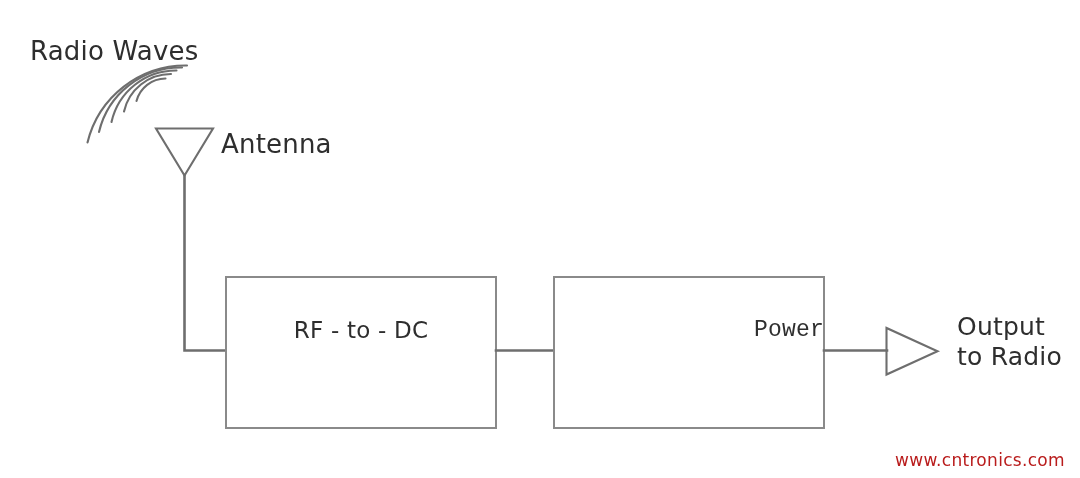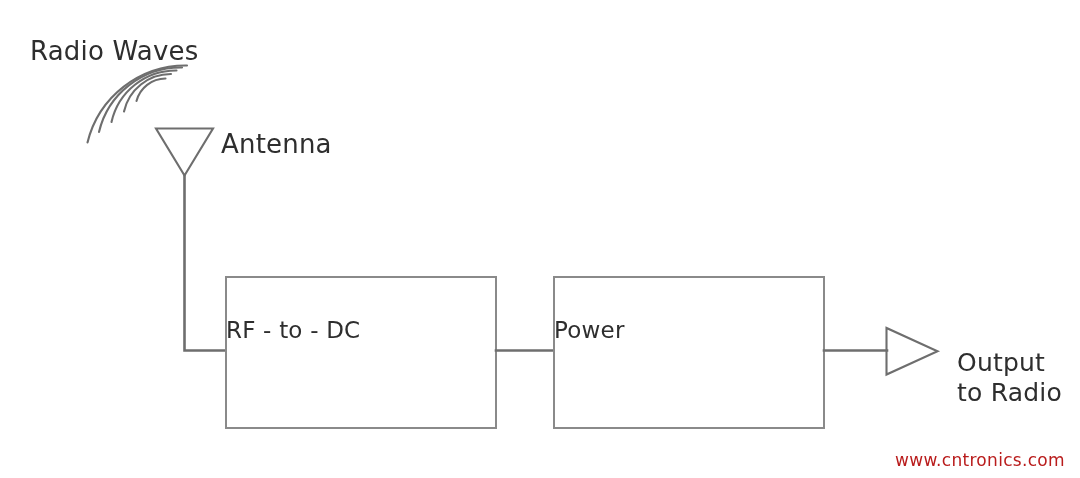--- a/index.html
+++ b/index.html
@@ -40,35 +40,35 @@
   }
   #antenna-label {
     left: 221px;
     top: 129px;
     font-size: 26px;
   }
   #box-rf-label {
     left: 226px;
     top: 317px;
     width: 270px;
-    text-align: left;
+    text-align: center;
     font-size: 23px;
   }
   #box-pc-label {
     left: 554px;
     top: 317px;
     width: 270px;
-    text-align: left;
+    text-align: right;
     font-size: 23px;
+    font-family: Liberation Mono, monospace;
   }
   #output-label {
     left: 957px;
     top: 312px;
     font-size: 25px;
-    margin-top: 36px;
   }
   #watermark {
     position: absolute;
     left: 895px;
     top: 450px;
     font-size: 17px;
     color: #b91c1c;
     font-family: "DejaVu Sans", "Liberation Sans", sans-serif;
     letter-spacing: 0.3px;
   }

